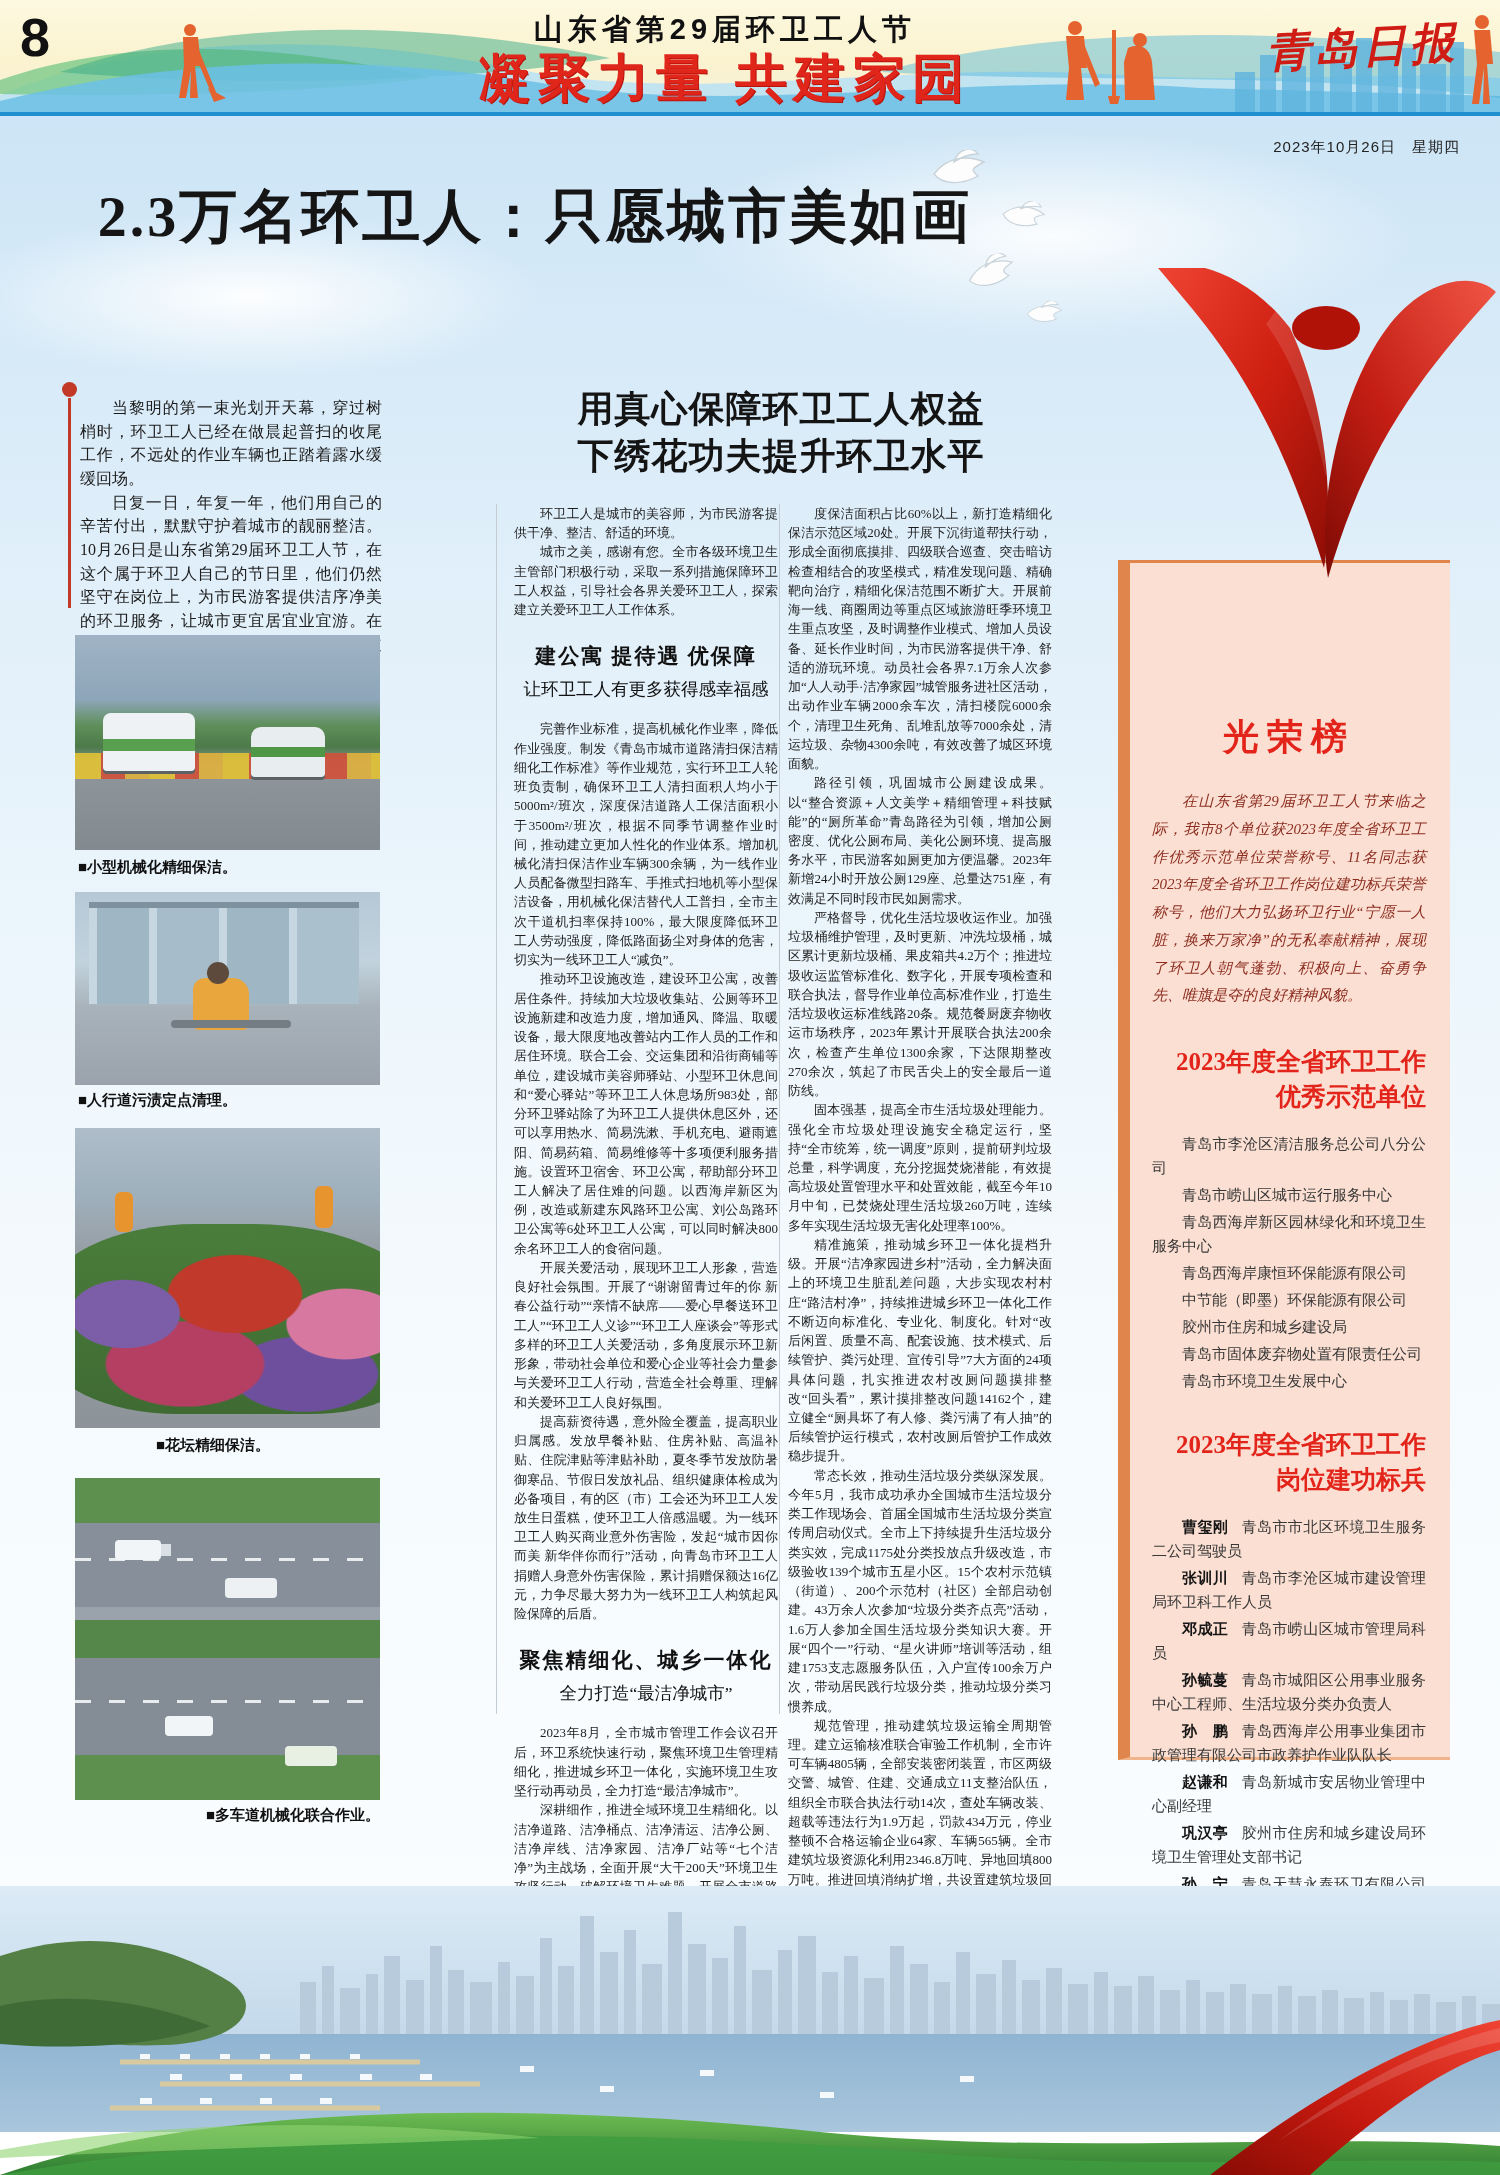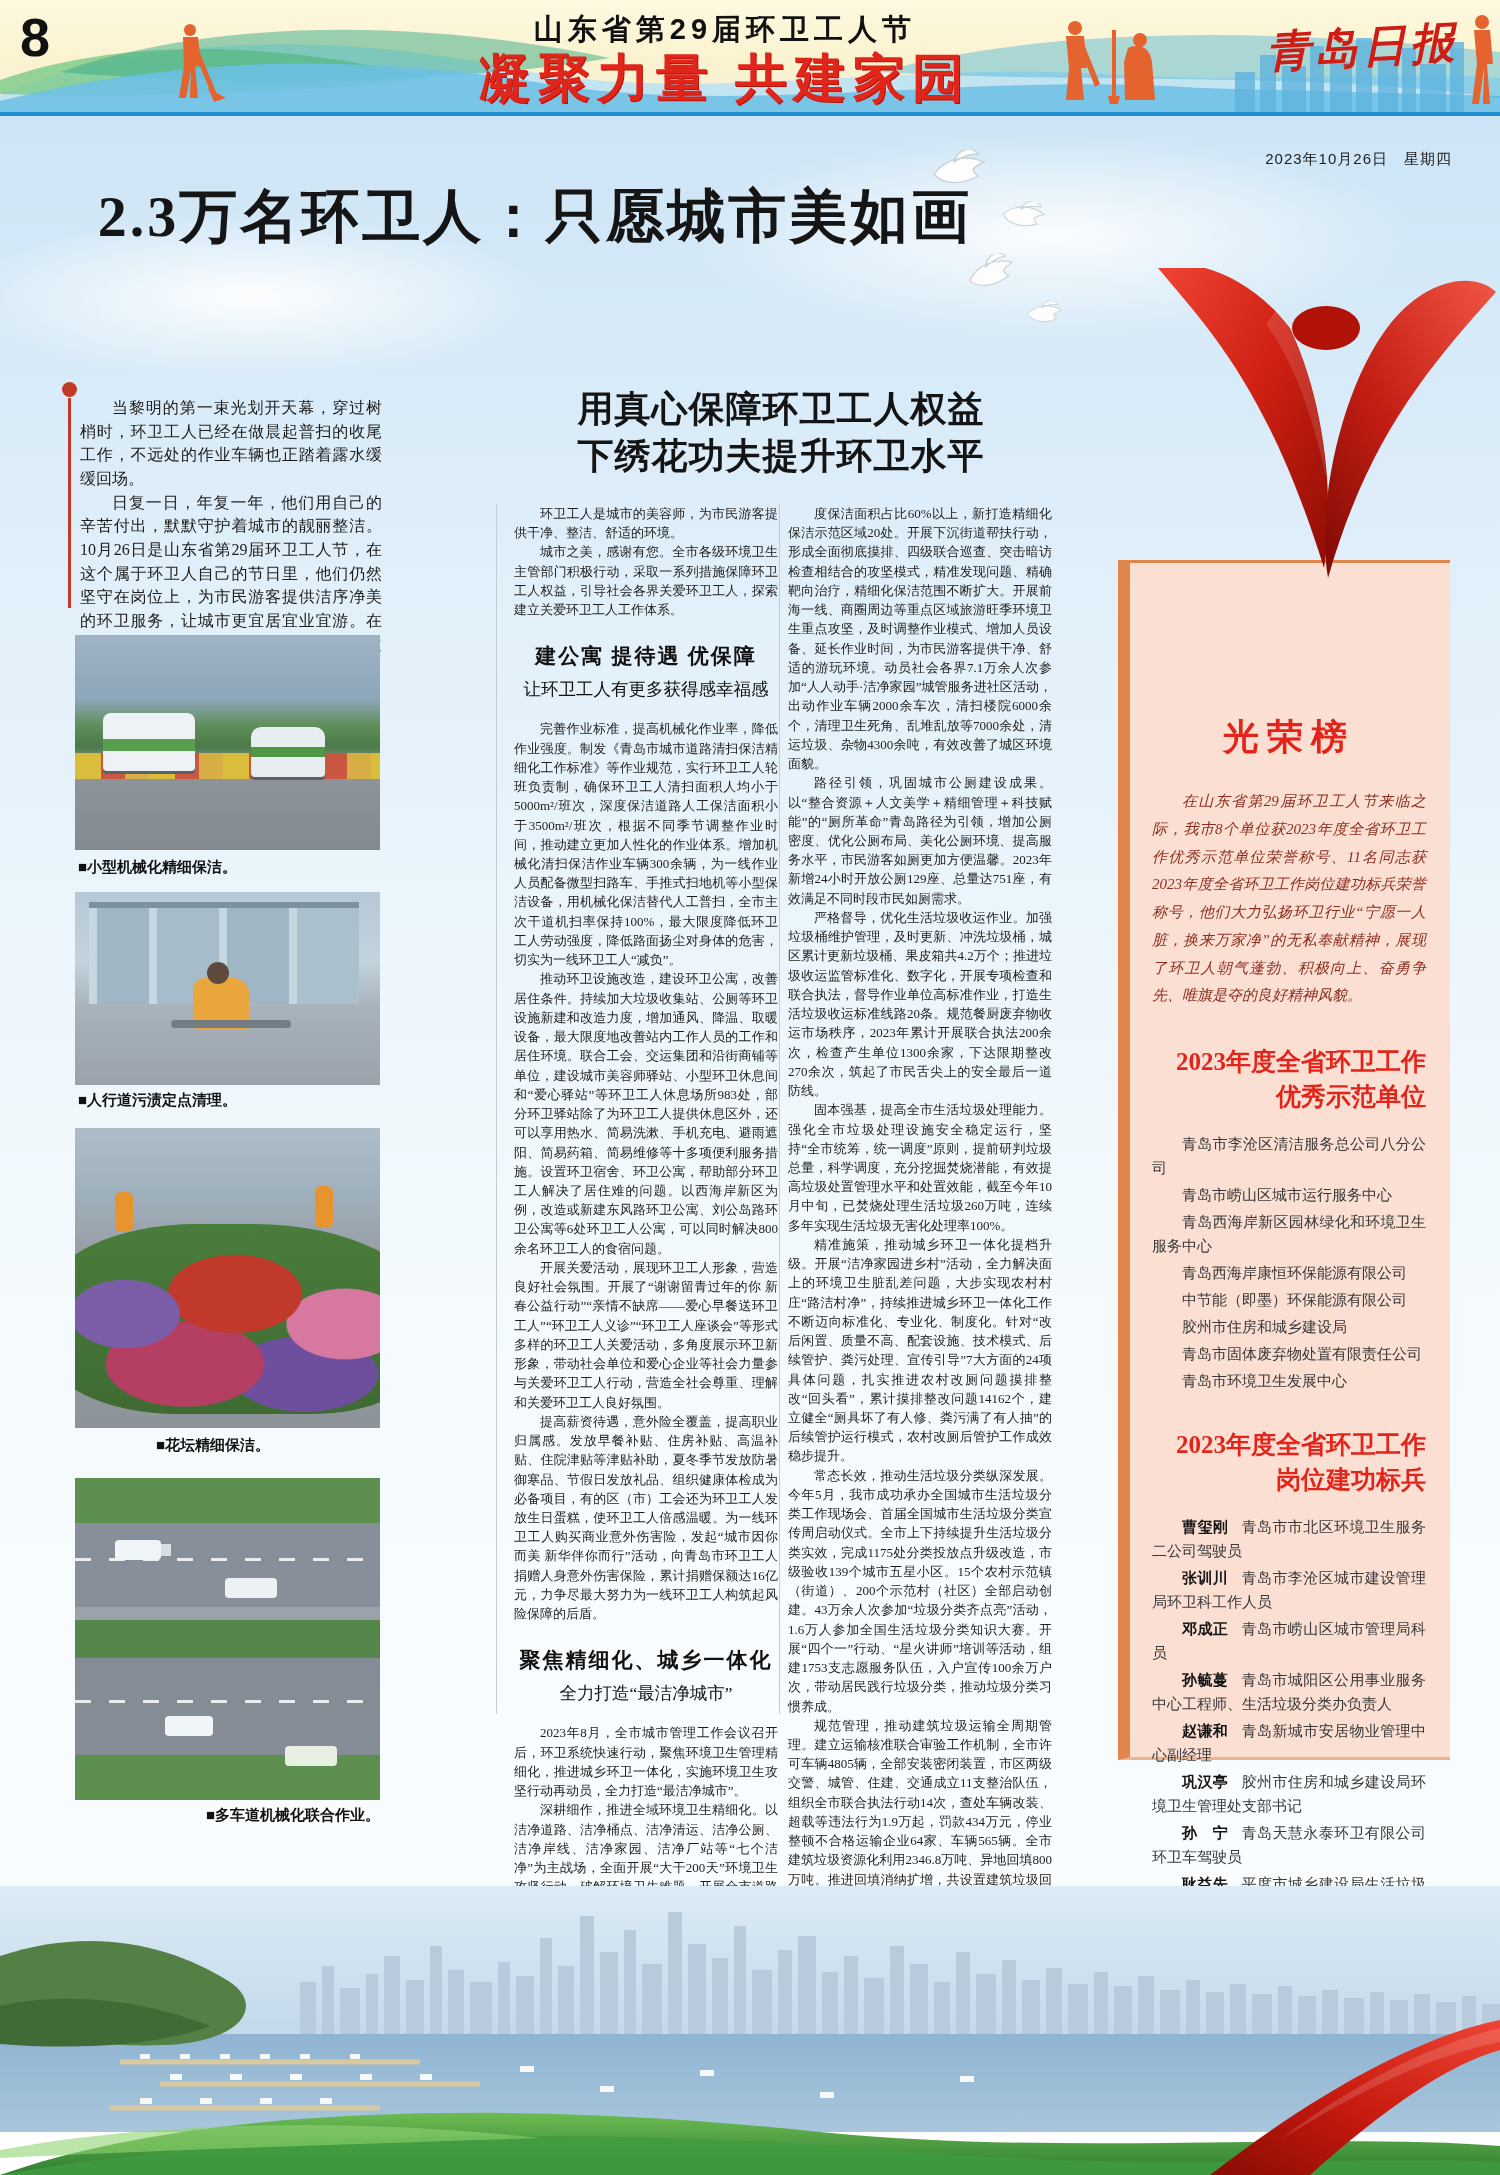--- a/index.html
+++ b/index.html
@@ -37,22 +37,22 @@
   .header-rule{position:absolute;left:0;top:112px;width:1500px;height:4px;background:#1f8fd0;}
   
   .sky{
     position:absolute;left:0;top:116px;width:1500px;height:1775px;
     background:
       radial-gradient(420px 120px at 250px 180px,rgba(255,255,255,.95),rgba(255,255,255,0) 70%),
       radial-gradient(520px 150px at 1050px 120px,rgba(255,255,255,.9),rgba(255,255,255,0) 70%),
       linear-gradient(180deg,#cde5f6 0%,#e2f0fa 28%,#f2f9fd 60%,#fafdff 100%);
   }
   .date-line{
-    position:absolute;right:48px;top:138px;
-    font-family:"Liberation Sans",sans-serif;font-size:15px;color:#222;letter-spacing:1px;margin-top:12px;
+    position:absolute;right:40px;top:138px;
+    font-family:"Liberation Sans",sans-serif;font-size:15px;color:#222;letter-spacing:1px;
   }
   .headline{
     position:absolute;left:55px;top:178px;width:960px;text-align:center;
     font-size:58px;font-weight:900;color:#151515;letter-spacing:3px;
   }
   .dove{position:absolute;}
   
   .lead-dot{position:absolute;left:62px;top:382px;width:15px;height:15px;border-radius:50%;background:#c23a27;}
   .lead-bar{position:absolute;left:68px;top:398px;width:3px;height:210px;background:#c23a27;}
   .lead{
@@ -289,20 +289,21 @@
 
   <h3 class="honor-sec-title">
     <span>2023年度全省环卫工作</span><br>
     <span>岗位建功标兵</span>
   </h3>
   <div class="honor-list">
     <p><span class="nm">曹玺刚</span><span>青岛市市北区环境卫生服务二公司驾驶员</span></p>
     <p><span class="nm">张训川</span><span>青岛市李沧区城市建设管理局环卫科工作人员</span></p>
     <p><span class="nm">邓成正</span><span>青岛市崂山区城市管理局科员</span></p>
     <p><span class="nm">孙毓蔓</span><span>青岛市城阳区公用事业服务中心工程师、生活垃圾分类办负责人</span></p>
+    <p><span class="nm">孙　鹏</span><span>青岛西海岸公用事业集团市政管理有限公司市政养护作业队队长</span></p>
     <p><span class="nm">赵谦和</span><span>青岛新城市安居物业管理中心副经理</span></p>
     <p><span class="nm">巩汉亭</span><span>胶州市住房和城乡建设局环境卫生管理处支部书记</span></p>
     <p><span class="nm">孙　宁</span><span>青岛天慧永泰环卫有限公司环卫车驾驶员</span></p>
     <p><span class="nm">耿益先</span><span>平度市城乡建设局生活垃圾分类工作专班负责人</span></p>
     <p><span class="nm">郭绍妮</span><span>莱西市园林环卫服务中心垃圾分类科科长</span></p>
     <p><span class="nm">吕文波</span><span>莱西市园林环卫服务中心环卫服务科科长</span></p>
   </div>
 </div>
 
 <svg class="ribbon-top" width="372" height="340" viewBox="0 0 372 340">

